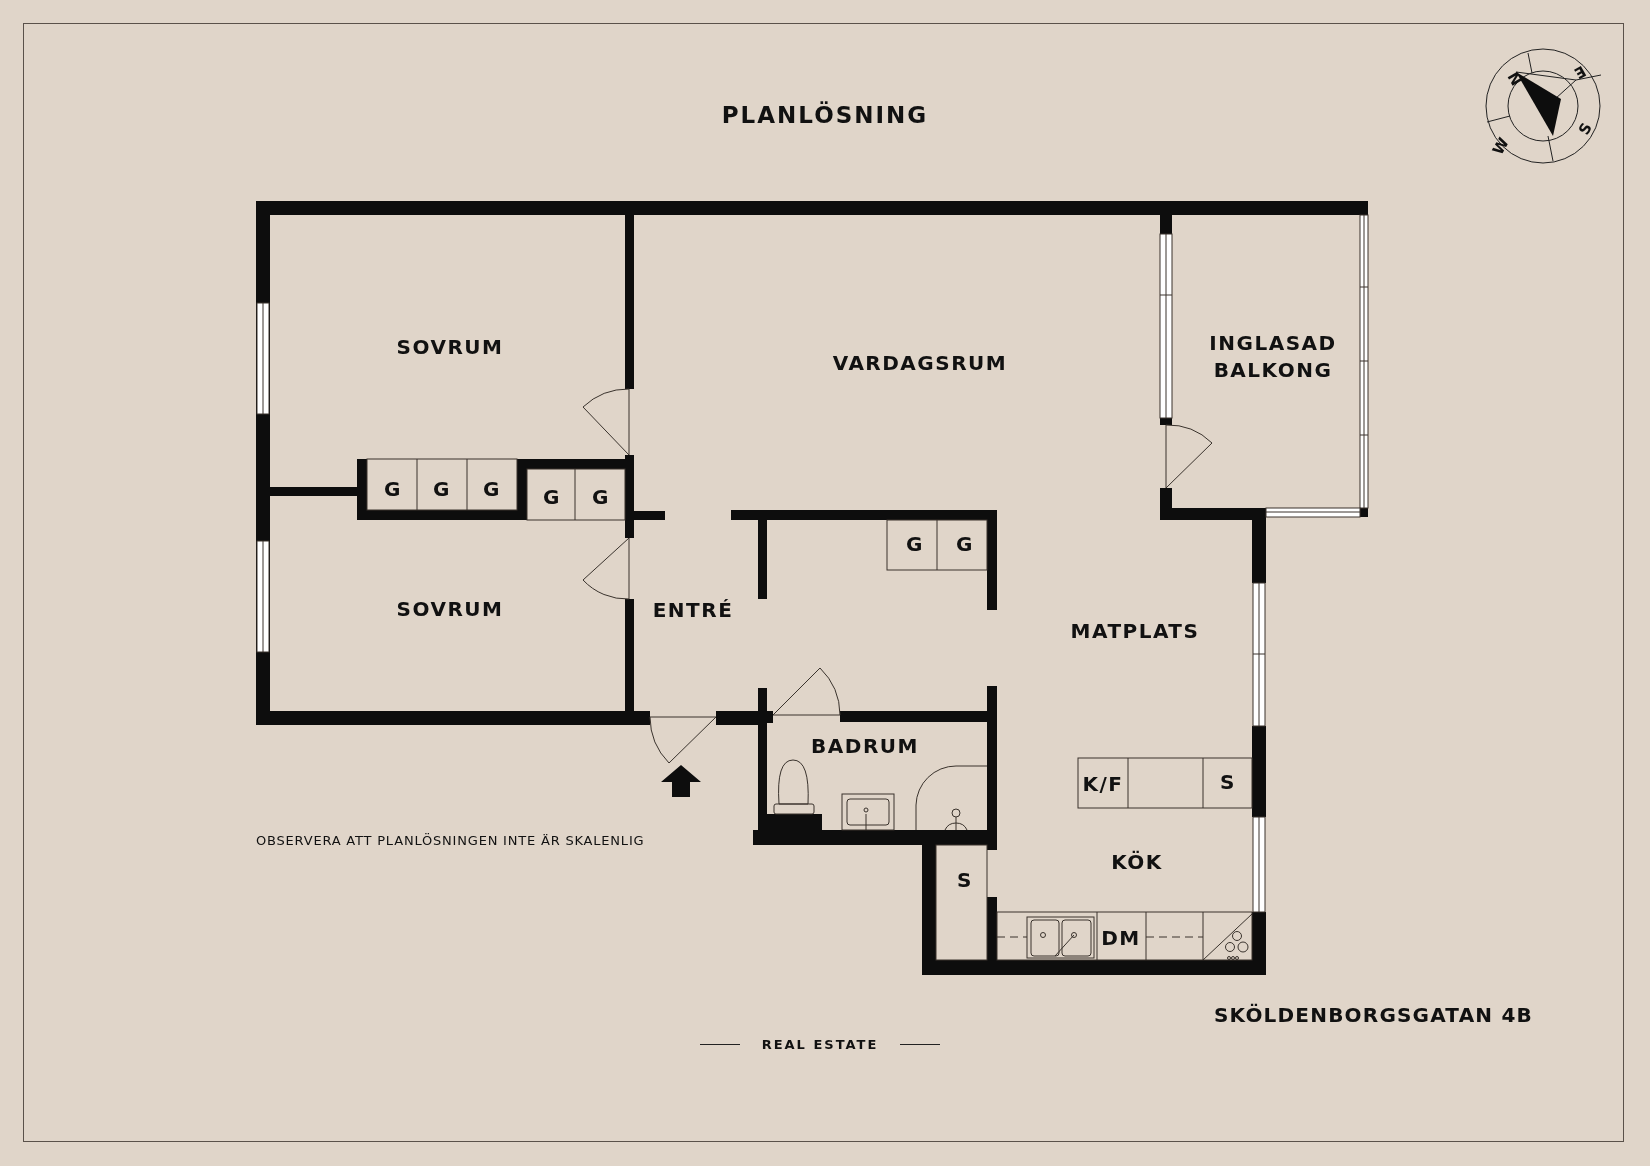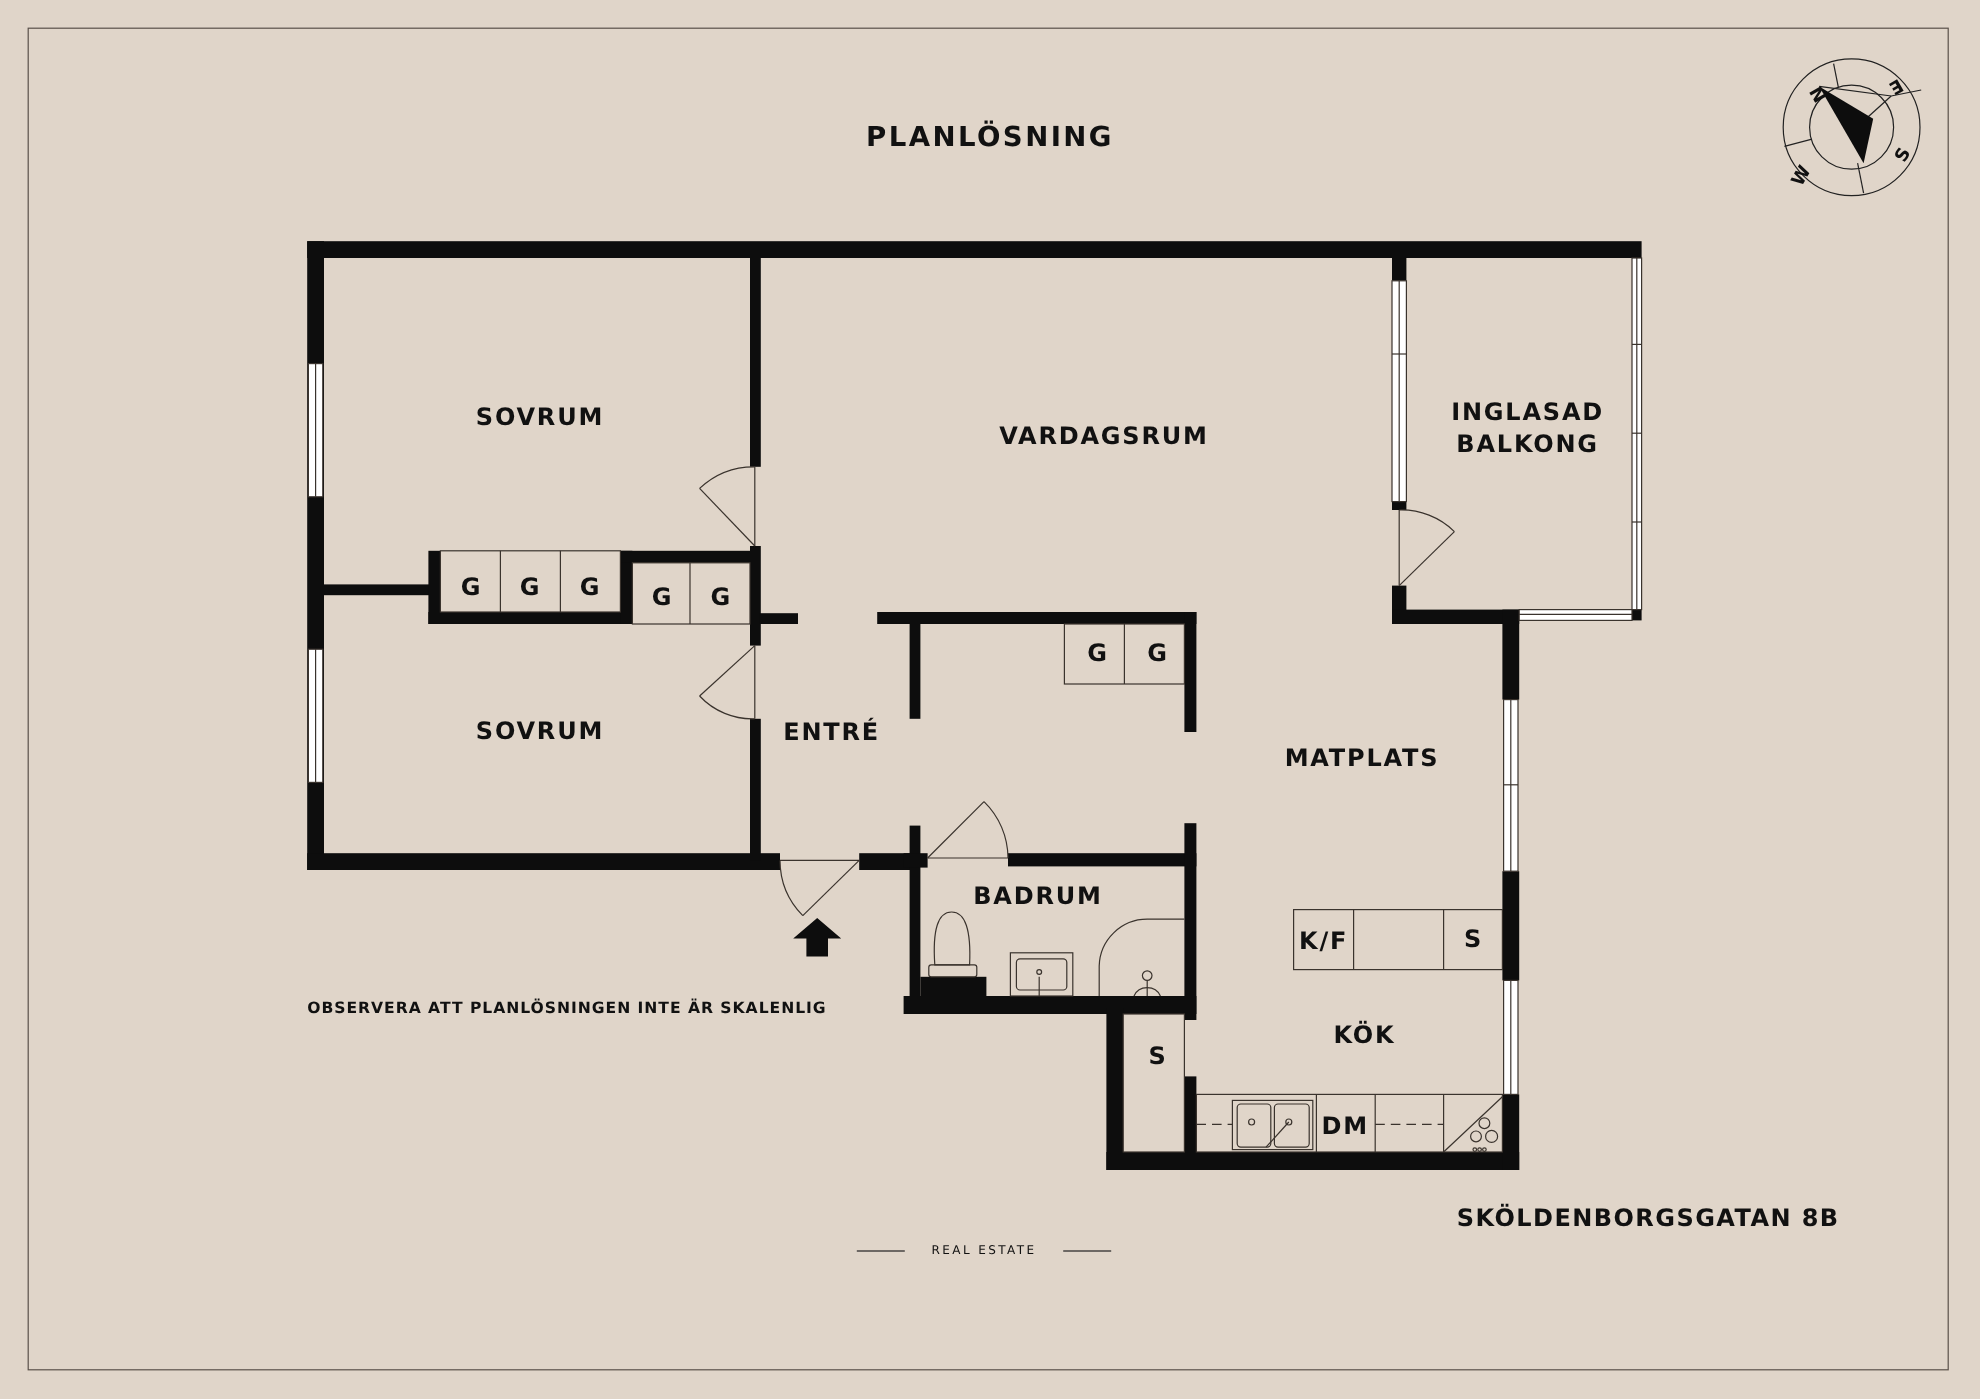--- a/index.html
+++ b/index.html
@@ -2,25 +2,25 @@
 <html><head>
 <meta charset="utf-8">
 <style>
   html, body { margin:0; padding:0; }
   body { width:1650px; height:1166px; background:#e0d5c9; position:relative; overflow:hidden;
          font-family:"DejaVu Sans", "Liberation Sans", sans-serif; color:#111; }
   .frame { position:absolute; left:23px; top:23px; width:1601px; height:1119px; border:1.5px solid #5a514a; box-sizing:border-box; }
   .title { position:absolute; left:0; width:1650px; top:102px; text-align:center; font-weight:bold; font-size:23px; letter-spacing:2px; }
   .plan { position:absolute; left:0; top:0; }
   .lbl { font-family:"DejaVu Sans", sans-serif; font-weight:bold; fill:#111; letter-spacing:1.5px; }
-  .note { position:absolute; left:256px; top:833px; font-size:13px; font-weight:bold; letter-spacing:0.8px; }
+  .note { position:absolute; left:256px; top:833px; font-size:13px; font-weight:normal; letter-spacing:0.8px; }
   .address { position:absolute; left:1214px; top:1003px; font-size:20px; font-weight:bold; letter-spacing:1.2px; }
   .logo { position:absolute; left:660px; top:1033px; width:320px; text-align:center; }
   .logo-name { font-family:"DejaVu Serif", "Liberation Serif", serif; font-size:33px; letter-spacing:-1.5px; color:#111; }
-  .logo-sub { margin-top:4px; display:flex; align-items:center; justify-content:center; gap:22px; font-size:10px; font-weight:normal; letter-spacing:2px; }
+  .logo-sub { margin-top:4px; display:flex; align-items:center; justify-content:center; gap:22px; font-size:13px; font-weight:bold; letter-spacing:2px; }
   .logo-sub .line { width:40px; height:1.5px; background:#222; display:inline-block; }
   .compass { position:absolute; left:1483px; top:46px; }
 </style>
 </head>
 <body>
 
 <div class="frame"></div>
 
 <div class="title">PLANLÖSNING</div>
 
@@ -210,21 +210,21 @@
     <text x="1273" y="350">INGLASAD</text>
     <text x="1273" y="377">BALKONG</text>
     <text x="693" y="617">ENTRÉ</text>
     <text x="1135" y="638">MATPLATS</text>
     <text x="865" y="753">BADRUM</text>
     <text x="1137" y="869">KÖK</text>
   </g>
 </svg>
 
 <div class="note">OBSERVERA ATT PLANLÖSNINGEN INTE ÄR SKALENLIG</div>
-<div class="address">SKÖLDENBORGSGATAN 8B</div>
+<div class="address">SKÖLDENBORGSGATAN 4B</div>
 
 <div class="logo">
   <div class="logo-sub">
     <span class="line"></span>
     <span>REAL ESTATE</span>
     <span class="line"></span>
   </div>
 </div>
 
 </body></html>

